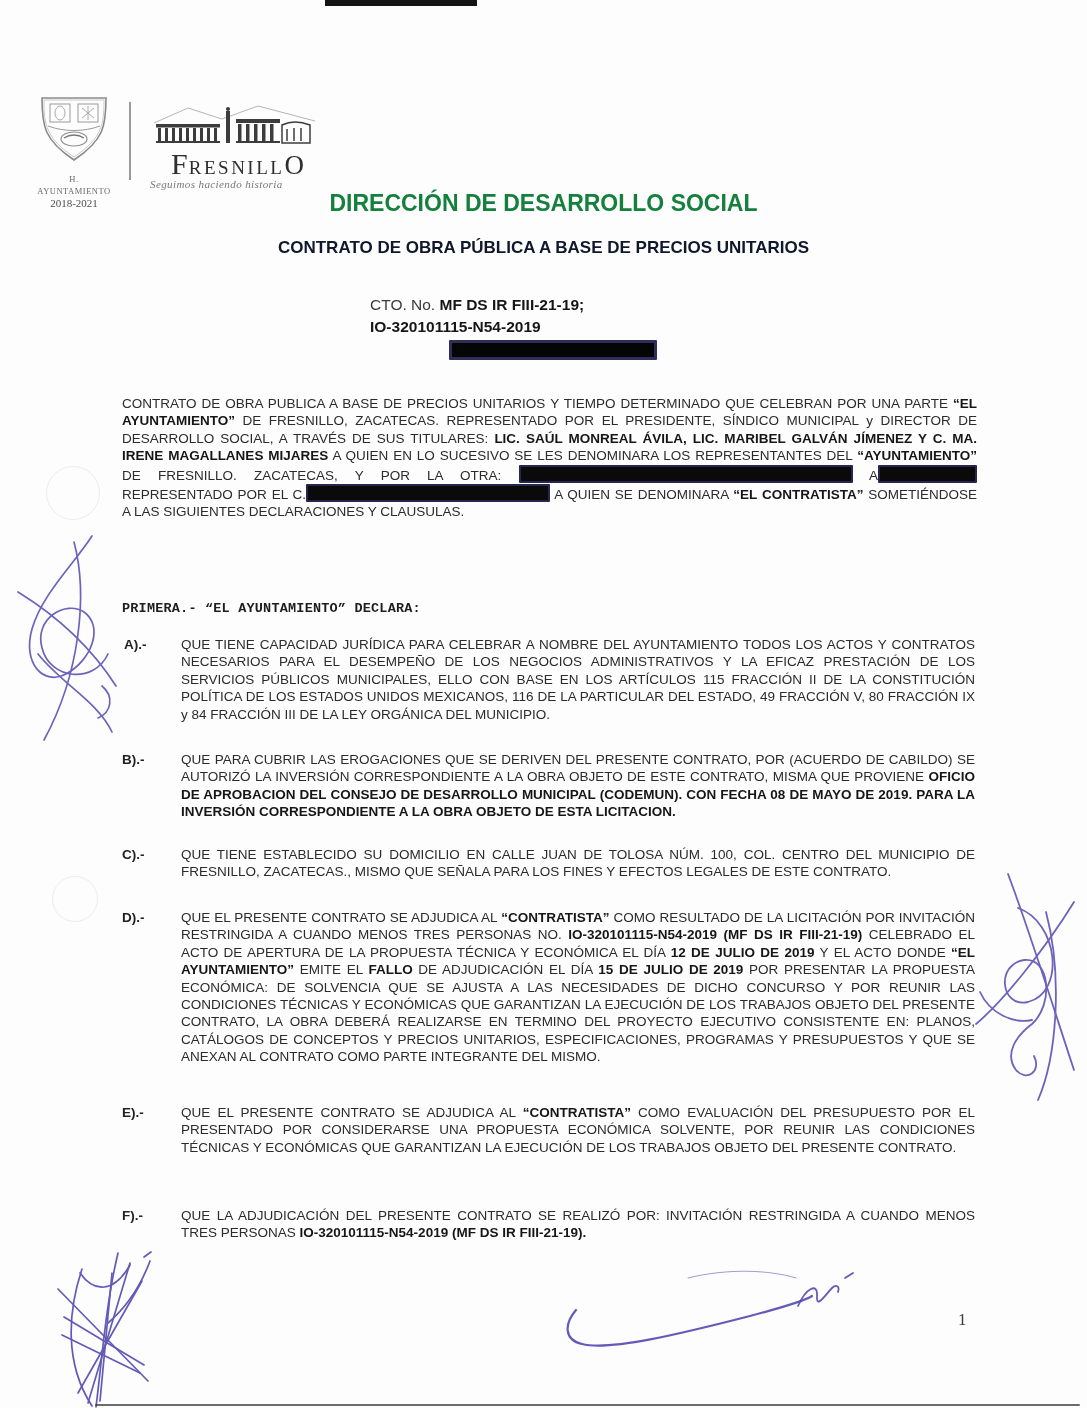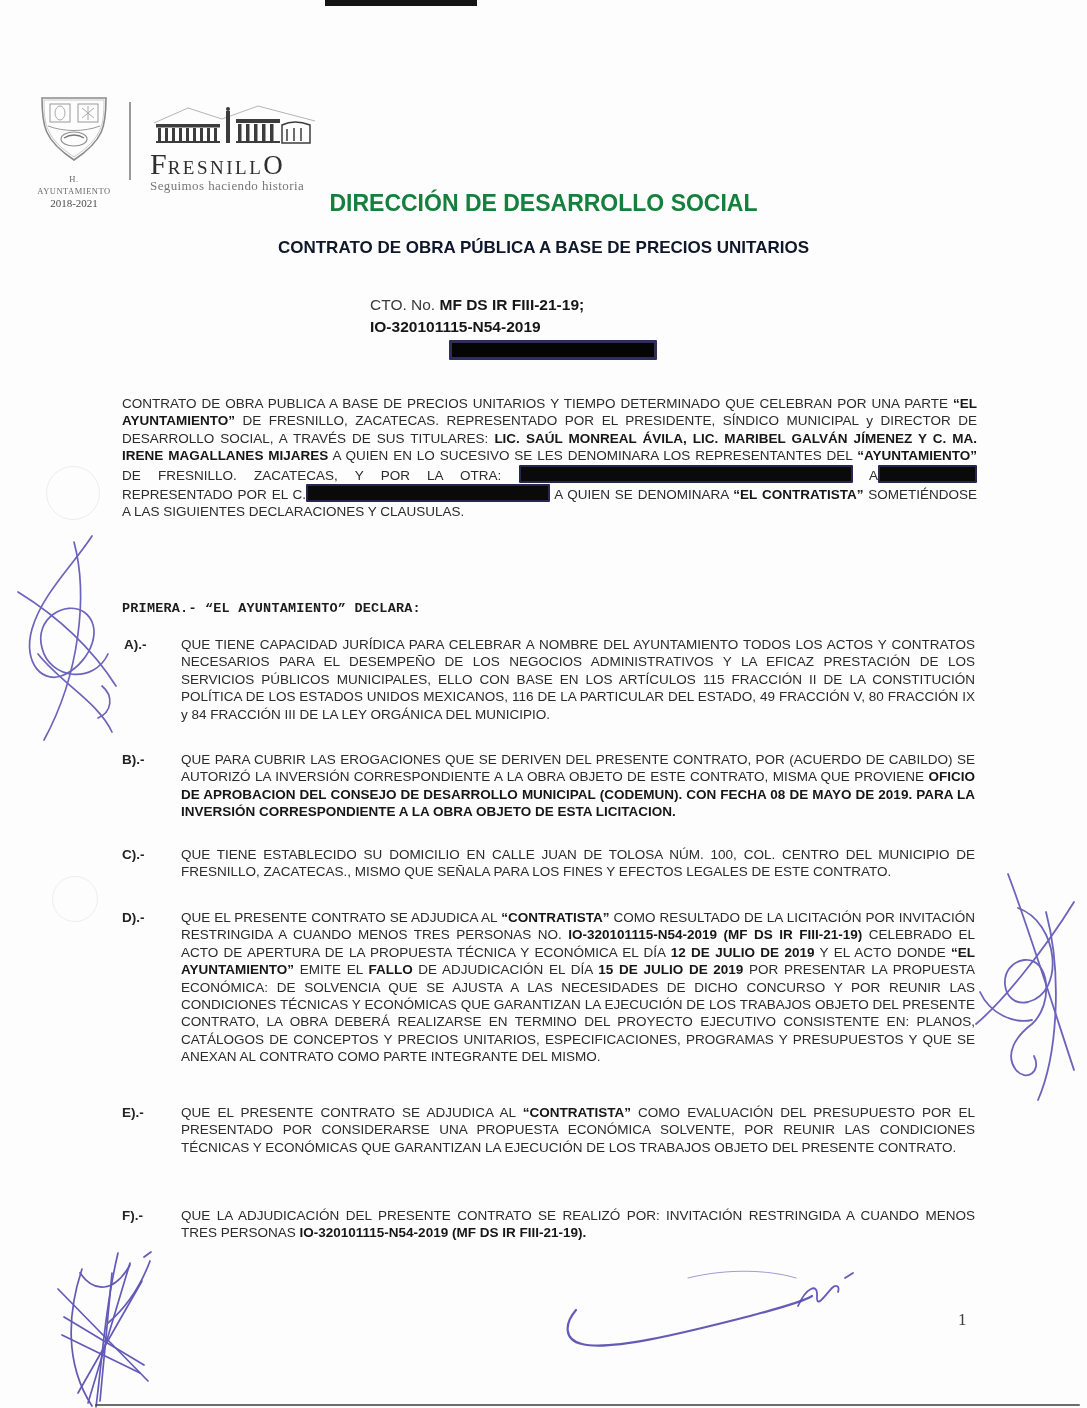--- a/index.html
+++ b/index.html
@@ -17,28 +17,28 @@
   
   .crest-caption{
     font-family:"Liberation Serif", serif;
     color:#6a6a6a;text-align:center;line-height:12px;
   }
   .crest-caption .l1{font-size:8.5px;letter-spacing:.5px;}
   .crest-caption .l2{font-size:11px;color:#4d4d4d;}
   .header-divider{width:1.5px;background:#9a9a9a;}
   .fres-word{
     font-family:"Liberation Serif", serif;
-    color:#2e2e2e;letter-spacing:1px;white-space:nowrap;
+    color:#2e2e2e;letter-spacing:1px;white-space:nowrap;text-align:center;
   }
   .fres-word .cap{font-size:30px;}
   .fres-word .mid{font-size:19px;letter-spacing:2.5px;}
   .fres-word .end{font-size:27px;}
   .fres-tagline{
     font-family:"Liberation Serif", serif;
-    font-size:13px;color:#777;letter-spacing:.4px;margin-top:-3px;
+    font-size:11px;color:#777;letter-spacing:.4px;margin-top:-3px;font-style:italic;
   }
   .office-title{font-size:27px;color:#373737;white-space:nowrap;}
   .dept-title{width:100%;text-align:center;font-size:23px;font-weight:bold;color:#15803d;}
   .contract-title{width:100%;text-align:center;font-size:17px;font-weight:bold;color:#0f172a;}
   .cto-block{font-size:15.5px;line-height:22px;color:#3a3a3a;}
   
   .redact{
     display:inline-block;height:14px;
     background:#0a0a0a;border:2px solid #262650;
     vertical-align:text-bottom;border-radius:1px;

